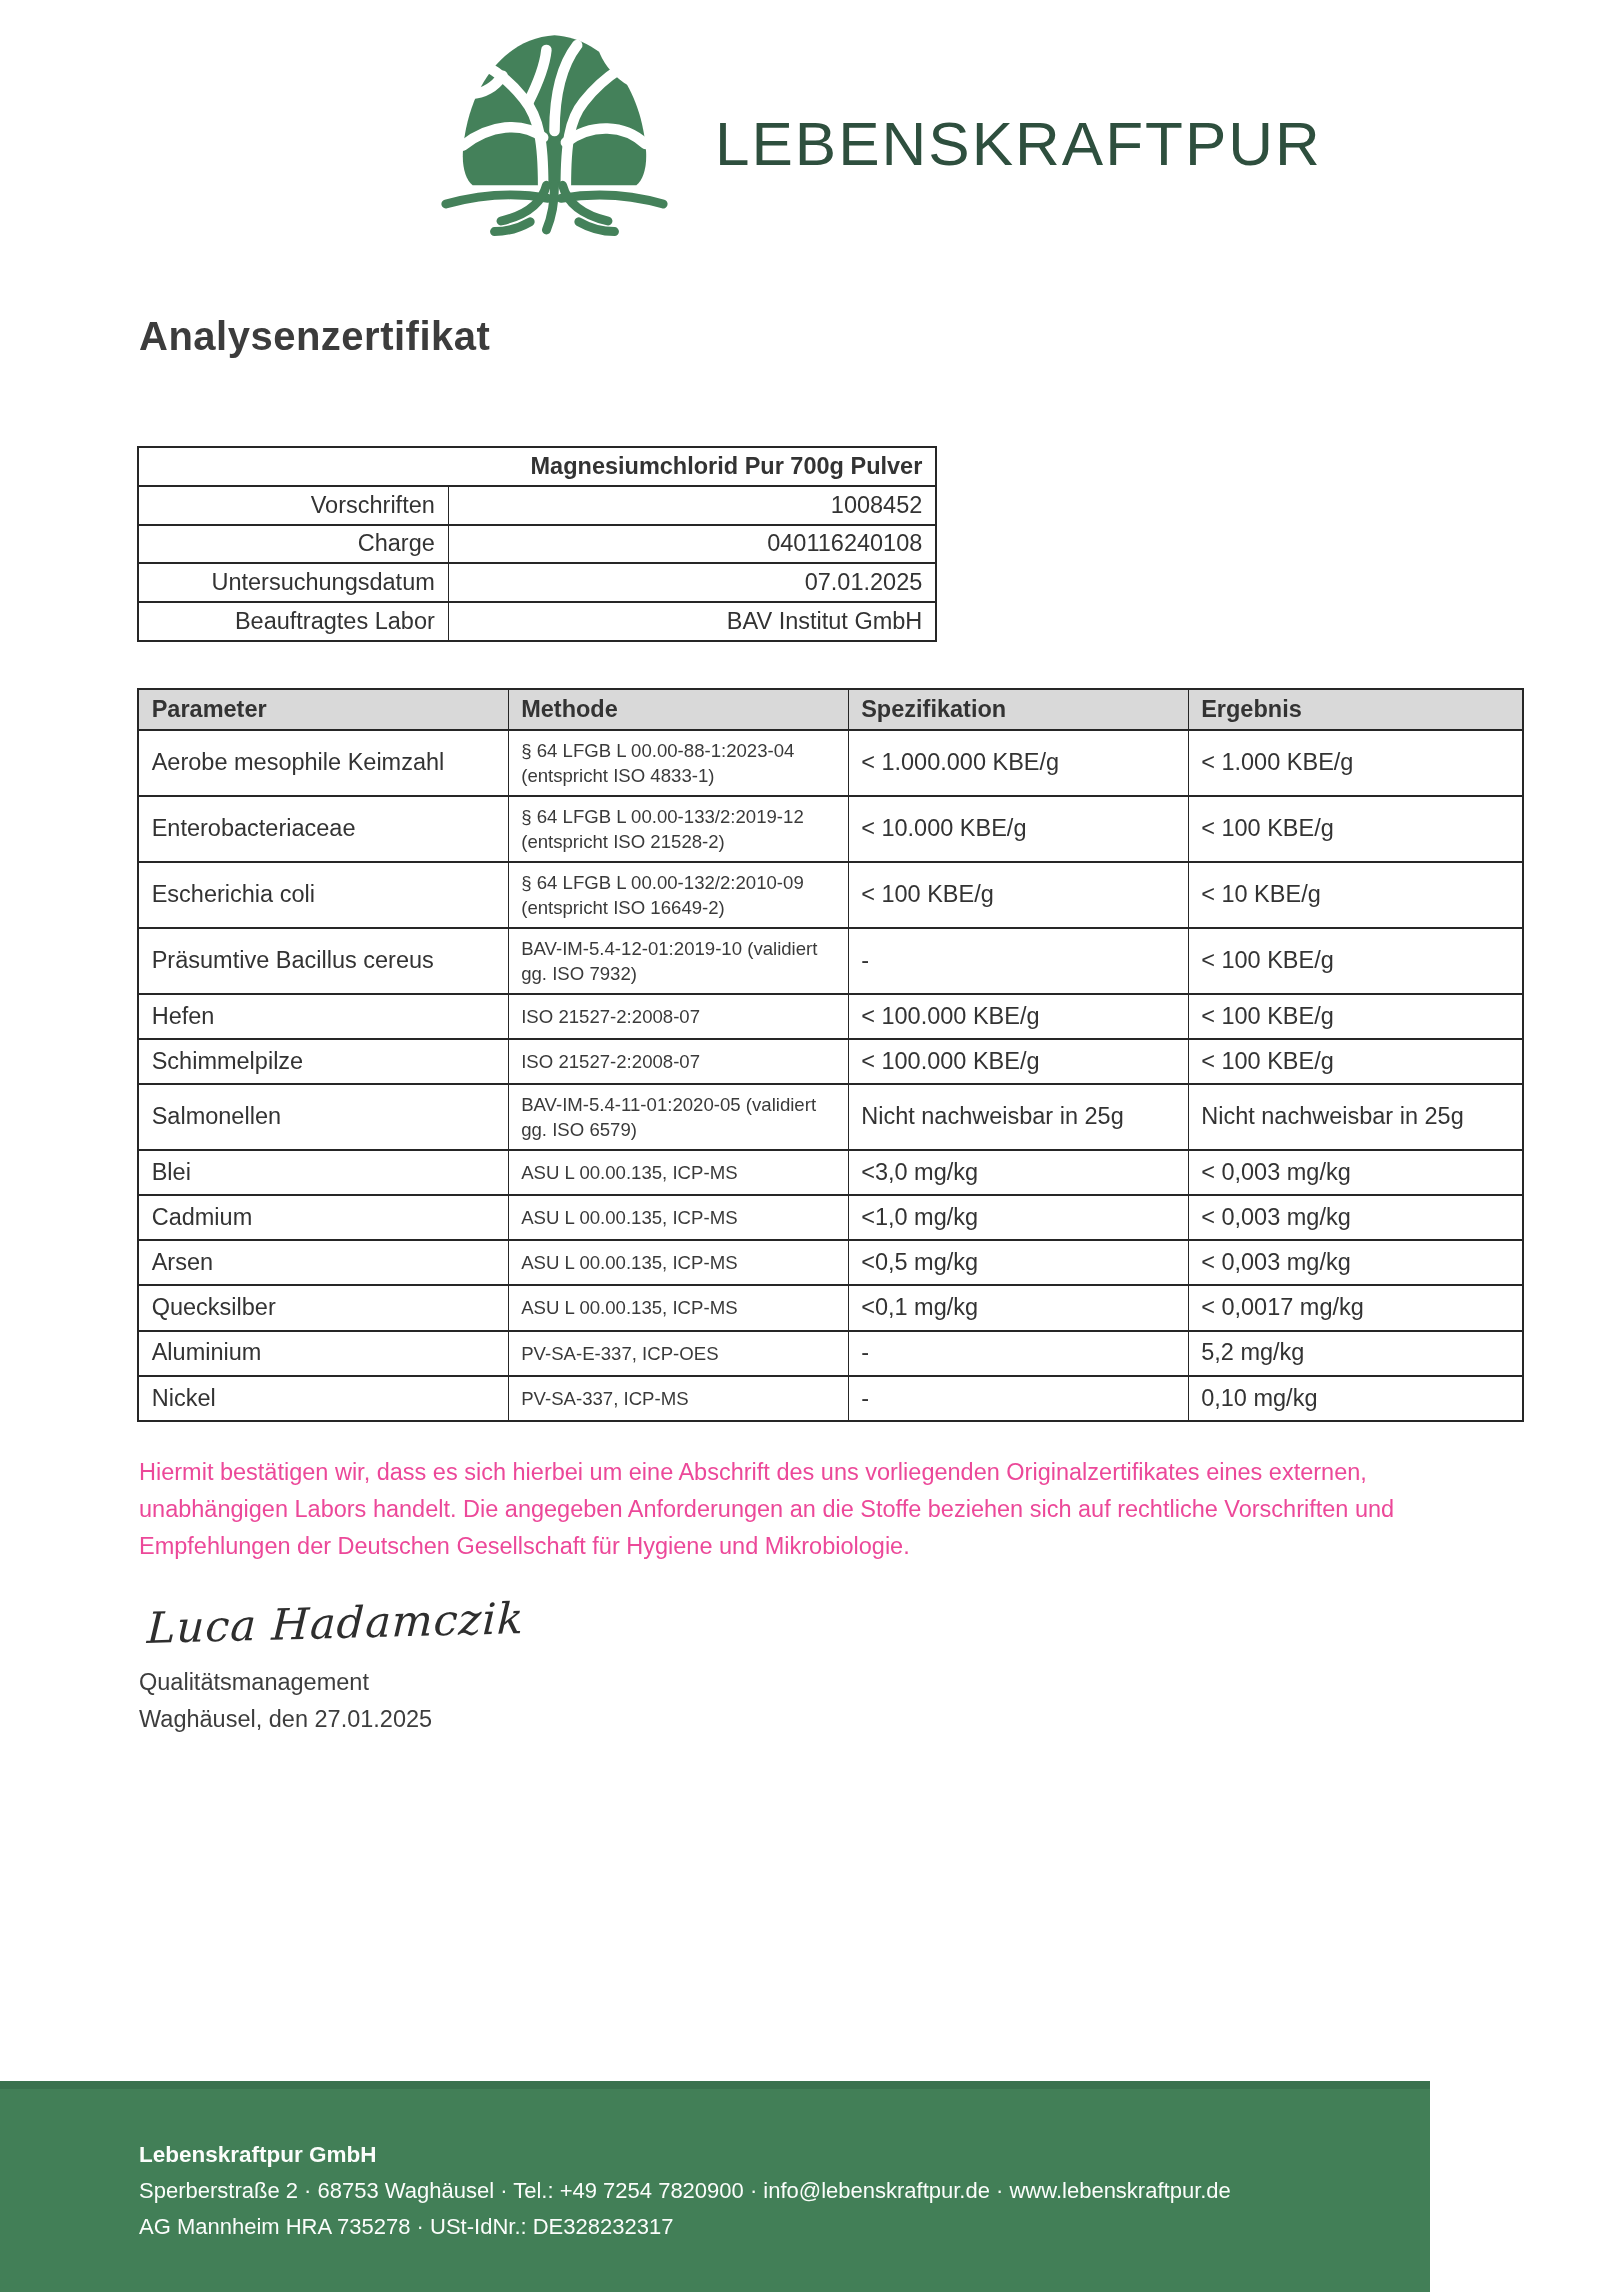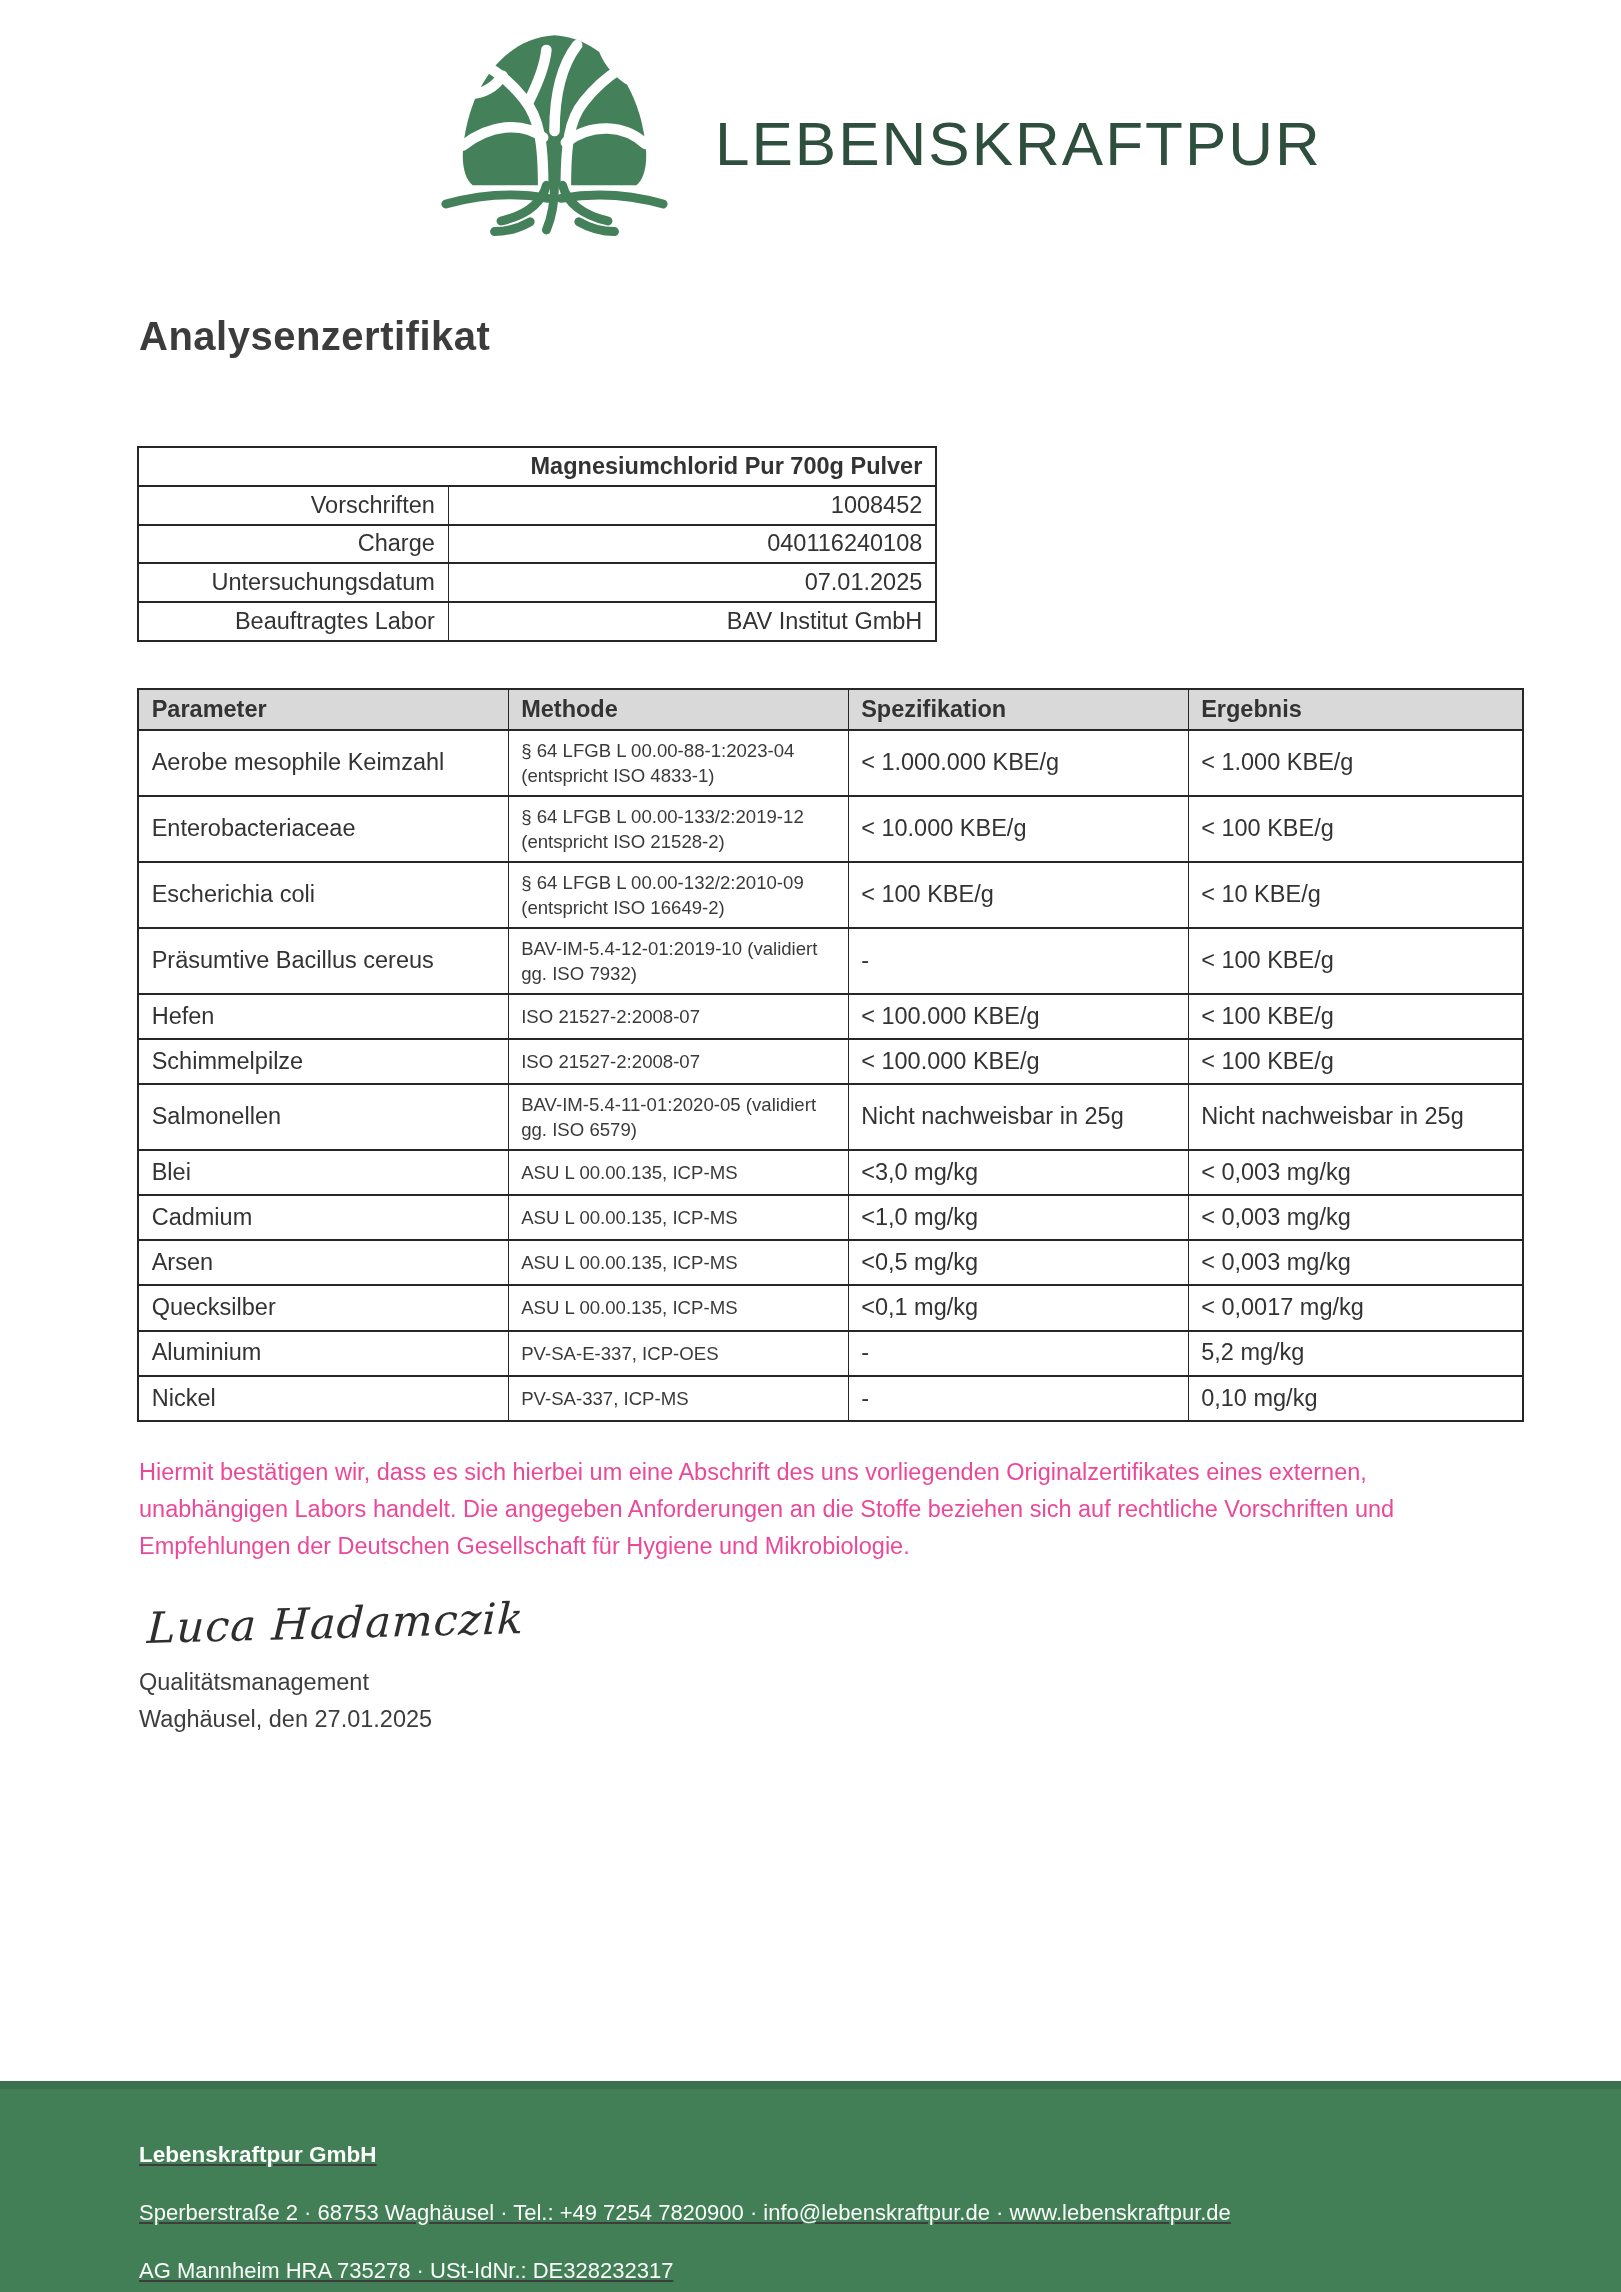--- a/index.html
+++ b/index.html
@@ -79,28 +79,27 @@
   .signature-name{
     position:absolute; top:1598px; left:147px;
     font-family:"DejaVu Serif", serif; font-style:italic;
     font-size:43px; color:#2e2e2e; letter-spacing:1px;
     transform:rotate(-1.5deg) skewX(-4deg);
   }
   .signature-role{position:absolute; top:1669px; left:139px; font-size:23.5px;}
   .signature-place{position:absolute; top:1706px; left:139px; font-size:23.5px;}
   
   .footer{
-    position:absolute; left:0; top:2081px; width:1621px; height:212px;
+    position:absolute; left:0; top:2081px; width:1430px; height:212px;
     background:var(--brand-green);
     border-top:8.8px solid var(--stripe-green);
-    text-decoration:underline;
   }
   .footer-inner{padding:48px 139px 0 139px; color:#fbfdfb;}
   .footer-company{font-size:22.5px; font-weight:700; line-height:36px;}
-  .footer-line{font-size:22px; line-height:36px; font-weight:400;margin-top:22px;}
+  .footer-line{font-size:22px; line-height:36px; font-weight:400;}
 </style>
 </head>
 <body>
 
 <div class="logo-block">
   <svg class="logo-tree" viewBox="0 0 300 280" xmlns="http://www.w3.org/2000/svg" aria-hidden="true">
 
     <path d="M150,14 C85,18 42,82 37,158 C36,178 41,192 49,199 L251,199 C259,192 264,178 263,158 C258,82 215,18 150,14 Z" fill="#44815a"></path>
 
     <g stroke="#ffffff" stroke-width="13" fill="none" stroke-linecap="round">

